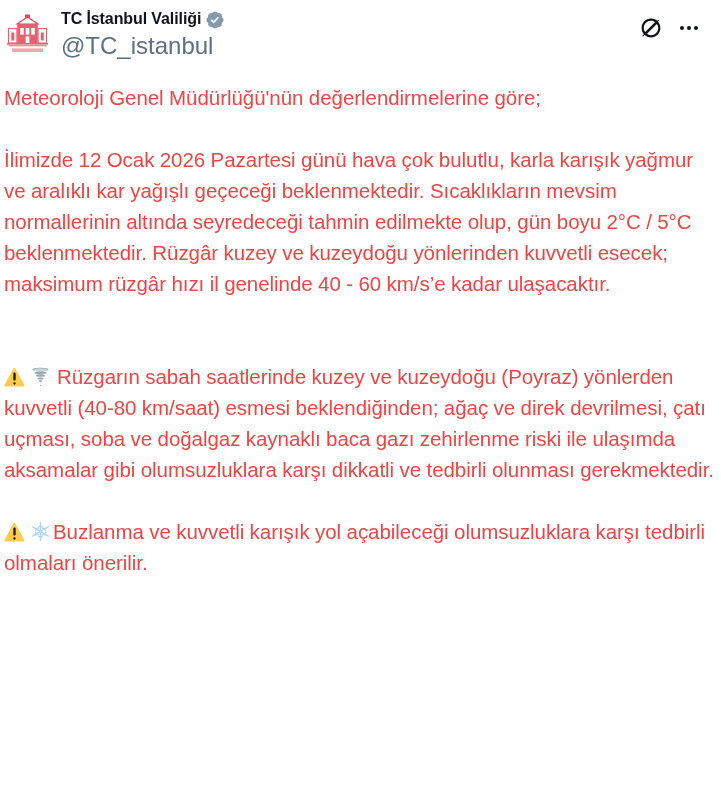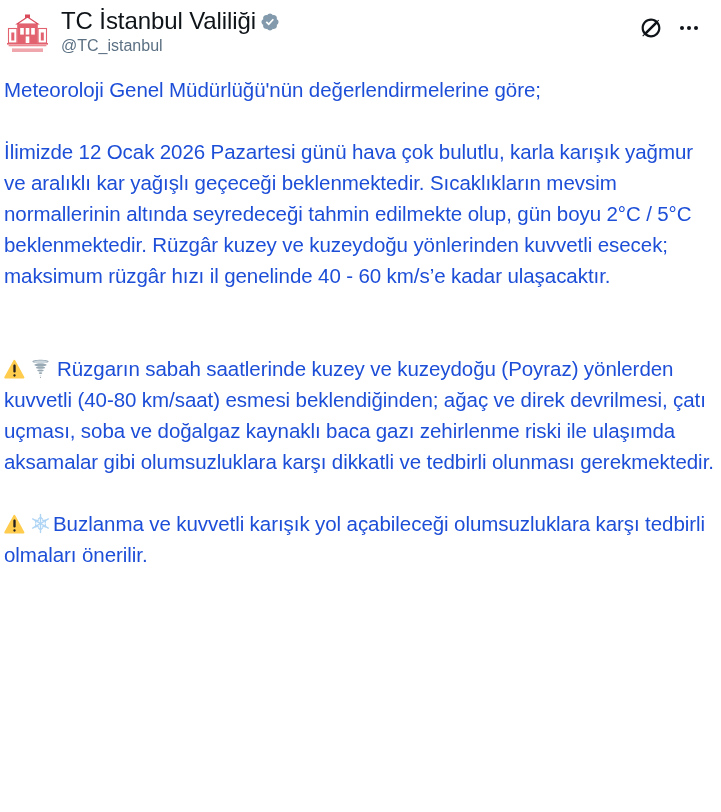--- a/index.html
+++ b/index.html
@@ -53,36 +53,36 @@
     padding-top: 0px;
     min-width: 0;
   }
   .name-row {
     display: flex;
     align-items: center;
     gap: 4px;
     line-height: 1;
   }
   .display-name {
-    font-size: 24px;
-    font-weight: normal;
+    font-size: 16px;
+    font-weight: bold;
     color: #0f1419;
     letter-spacing: -0.1px;
     white-space: nowrap;
   }
   .verified-badge {
     width: 20px;
     height: 20px;
     flex: 0 0 20px;
     display: inline-block;
     position: relative;
     top: 1px;
   }
   .handle {
-    font-size: 16px;
+    font-size: 24px;
     color: #5b7083;
     margin-top: 4px;
     line-height: 1.1;
     white-space: nowrap;
   }
 
   .header-actions {
     margin-left: auto;
     display: flex;
     align-items: center;
@@ -107,24 +107,24 @@
     display: block;
     width: 4px;
     height: 4px;
     border-radius: 50%;
     background: #0f1419;
   }
 
   
   .tweet-body {
     padding: 0 4px 0 4px;
-    margin-top: 14px;
+    margin-top: 22px;
     font-size: 20.5px;
     line-height: 31px;
-    color: #1d4ed8;
+    color: #ef4444;
     letter-spacing: -0.05px;
     word-spacing: -0.2px;
   }
   .para {
     margin: 0;
     white-space: pre-wrap;
   }
   .para-gap {
     height: 31px;
   }

